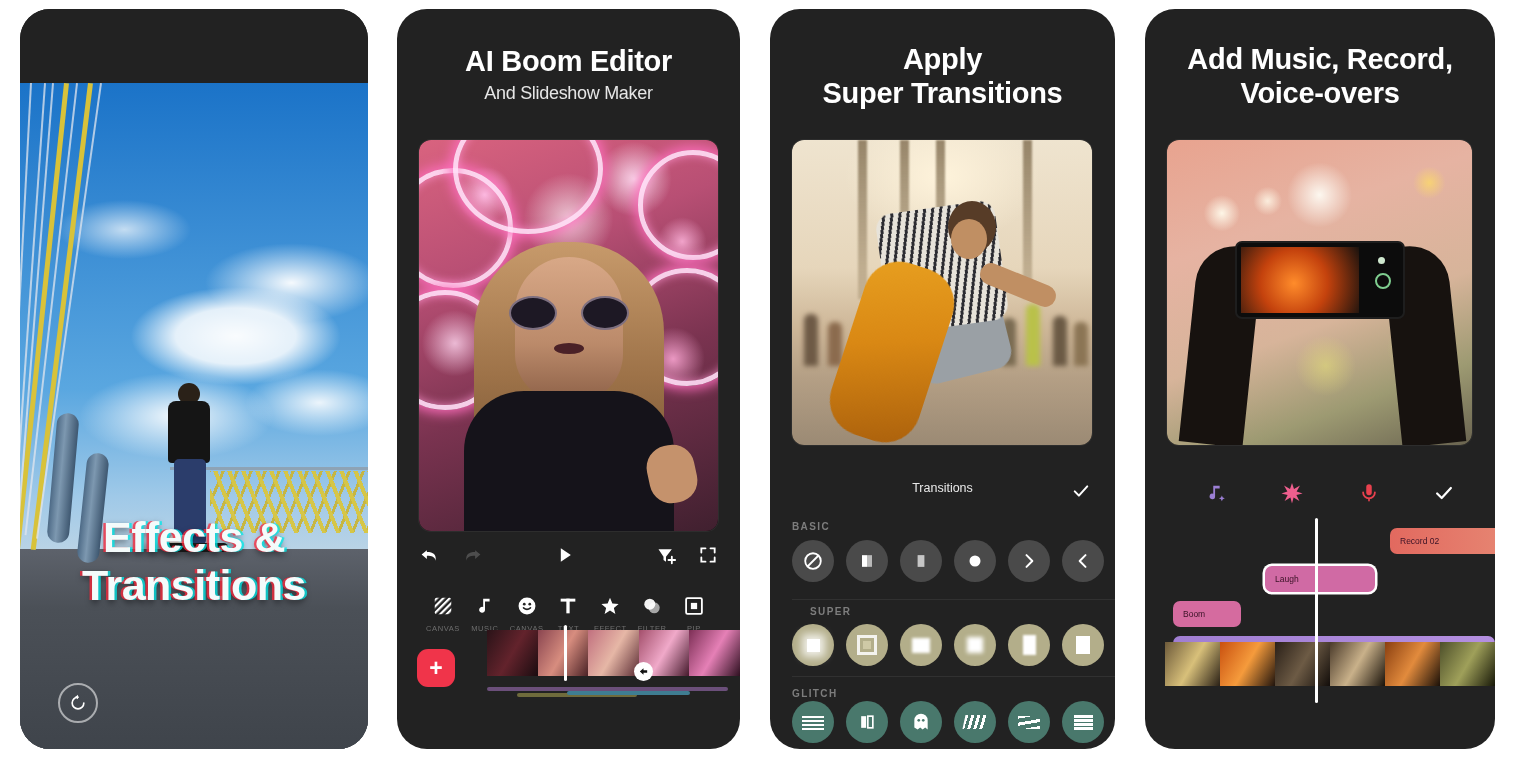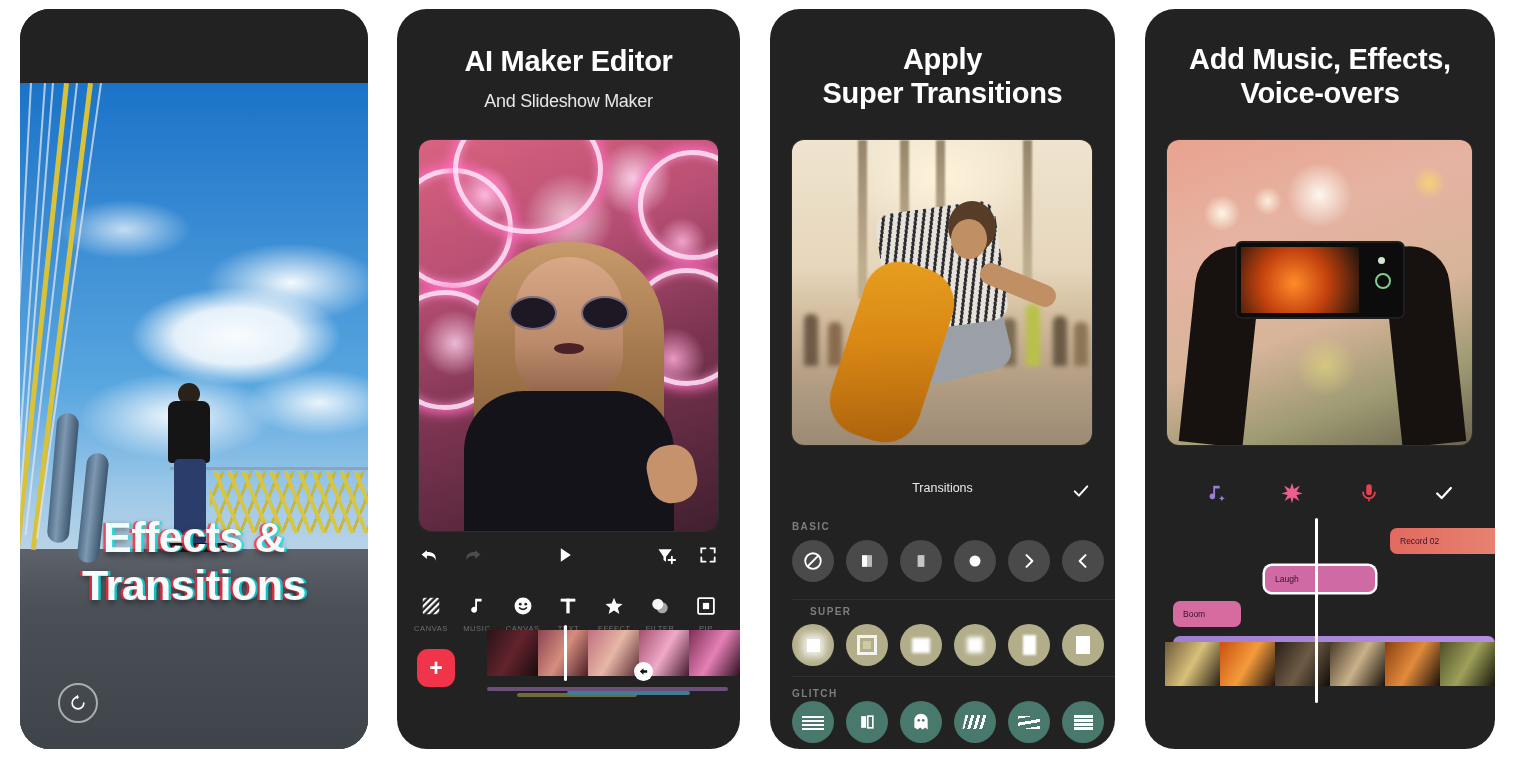--- a/index.html
+++ b/index.html
@@ -21,21 +21,21 @@
   #p2 { left: 397px;  width: 343px; }
   #p3 { left: 770px;  width: 345px; }
   #p4 { left: 1145px; width: 350px; }
 
   
   .headline {
     width: 100%; text-align: center; color: #ffffff;
     font-weight: bold; letter-spacing: -0.3px; line-height: 1.12;
   }
   .h-main  { font-size: 29px; }
-  .h-sub   { font-size: 18px; color: #e6e6e6; font-weight: normal; margin-top: 8px; text-align: center; }
+  .h-sub   { font-size: 18px; color: #e6e6e6; font-weight: normal; margin-top: 0; text-align: center; }
 
   
   .p1-top { position:absolute; left:0; top:0; width:100%; height:74px; background:#222; }
   .p1-media {
     position: absolute; left:0; top:74px; width:100%; height:666px;
     overflow:hidden; background:#3c4652;
   }
   .sky {
     position:absolute; inset:0;
     background:
@@ -139,21 +139,21 @@
   .lips{position:absolute;left:50%;top:52%;transform:translateX(-50%);width:30px;height:11px;border-radius:50%;background:#4a2127;}
   .torso{position:absolute;left:50%;bottom:0;transform:translateX(-50%);width:210px;height:140px;border-radius:60px 60px 0 0;background:#15131a;}
   .hand{position:absolute;right:22px;bottom:28px;width:48px;height:58px;border-radius:22px;background:#c5926c;transform:rotate(-12deg);}
 
   .ctrl-row {
     position:absolute; display:flex; align-items:center;
     color:#ffffff;
   }
   .tool-row {
     position:absolute; left:0; width:100%;
-    display:flex; justify-content:space-between; padding:0 14px;
+    display:flex; justify-content:space-between; padding:0 26px;
   }
   .tool { width:40px; display:flex; flex-direction:column; align-items:center; gap:7px; }
   .tool-label { font-size:7.5px; color:#6e6e6e; letter-spacing:.6px; }
   .add-btn {
     position:absolute; left:20px; bottom:62px;
     width:38px; height:38px; border-radius:11px; background:#f0344a;
     display:flex; align-items:center; justify-content:center;
     color:#fff; font-size:23px; font-weight:bold; line-height:1;
   }
   .filmstrip {
@@ -270,21 +270,21 @@
       <div class="replay">
         <svg width="20" height="20" viewBox="0 0 24 24" fill="none" stroke="#fff" stroke-width="2">
           <path d="M12 5a7 7 0 1 0 7 7" stroke-linecap="round"></path>
           <path d="M12 2.2 L12 7.6 L8.2 5.0 Z" fill="#fff" stroke="none"></path>
         </svg>
       </div>
     </div>
   </div>
 
   <div class="phone" id="p2">
-    <div class="headline h-main" style="position:absolute;top:36px;">AI Maker Editor</div>
+    <div class="headline h-main" style="position:absolute;top:36px;">AI Boom Editor</div>
     <div class="headline h-sub" style="position:absolute;top:74px;">And Slideshow Maker</div>
 
     <div class="media-frame" style="left:22px; top:131px; width:299px; height:391px;">
       <div class="neon-bg"></div>
       <div class="neon-ring" style="left:-26px; top:28px; width:120px; height:120px;"></div>
       <div class="neon-ring" style="left:34px;  top:-36px; width:150px; height:130px;"></div>
       <div class="neon-ring" style="right:-30px; top:10px; width:110px; height:110px;"></div>
       <div class="neon-ring" style="left:-34px; top:150px; width:120px; height:120px;"></div>
       <div class="neon-ring" style="right:-28px; top:128px; width:118px; height:118px;"></div>
       <div class="hair"></div>
@@ -525,21 +525,21 @@
         <div style="width:22px;height:13px;background:repeating-linear-gradient(-10deg,#fff 0 3px,transparent 3px 7px);"></div>
         </div>
       <div class="chip glitch">
         <div style="width:19px;height:16px;background:repeating-linear-gradient(0deg,#fff 0 3px,#49786c 3px 4px);"></div>
         </div>
 
     </div>
   </div>
 
   <div class="phone" id="p4">
-    <div class="headline h-main" style="position:absolute;top:34px;">Add Music, Effects,</div>
+    <div class="headline h-main" style="position:absolute;top:34px;">Add Music, Record,</div>
     <div class="headline h-main" style="position:absolute;top:68px;">Voice-overs</div>
 
     <div class="media-frame" style="left:22px; top:131px; width:305px; height:305px;">
       <div class="concert-bg"></div>
       <div class="c-armL"></div>
       <div class="c-armR"></div>
       <div class="c-phone">
         <div class="c-screen"></div>
         <div style="position:absolute;right:18px;top:14px;width:7px;height:7px;border-radius:50%;background:#cfe8cf;"></div>
         <div style="position:absolute;right:12px;top:30px;width:16px;height:16px;border-radius:50%;border:2px solid #7fce8f;"></div>

